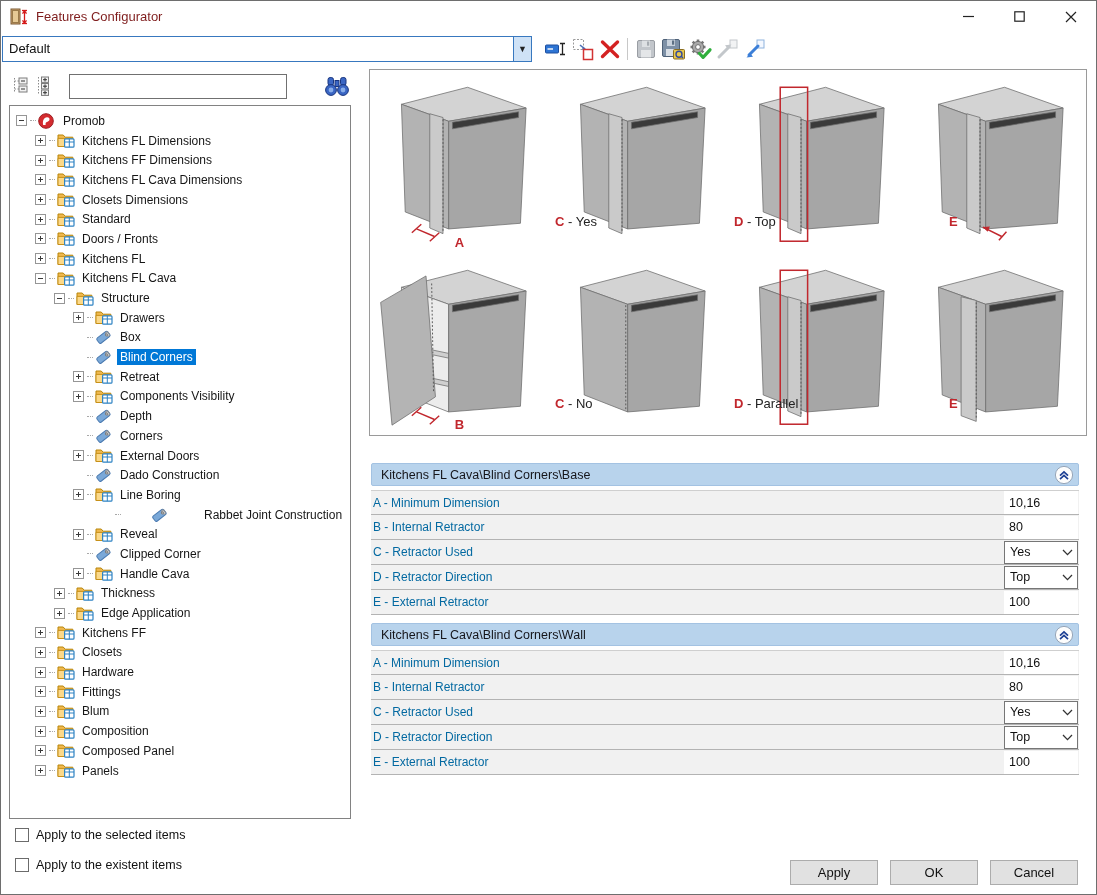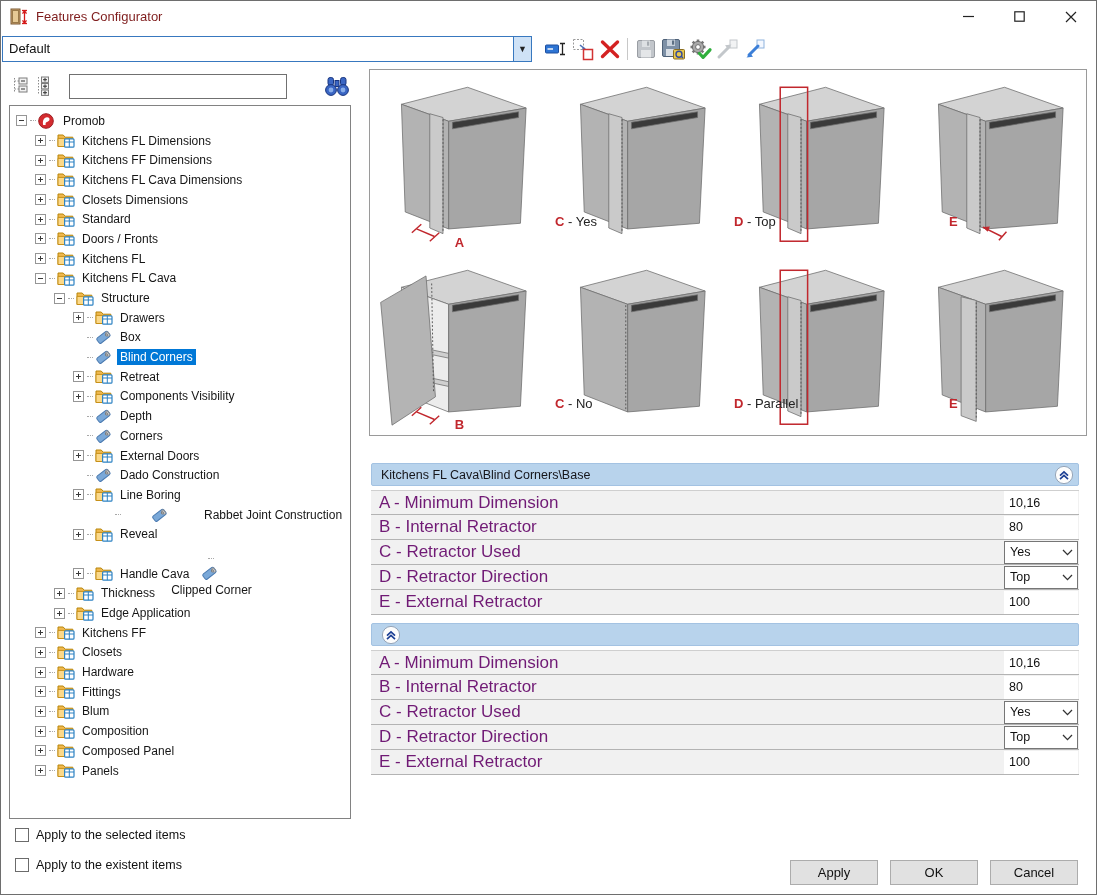--- a/index.html
+++ b/index.html
@@ -58,21 +58,21 @@
   .plabel.side { left:6px; bottom:24px; }
   .plabel.side2 { left:42px; bottom:24px; }
 
   
   .panel { position:absolute; left:370px; width:708px;margin-top:12px; }
   .phead { height:23px; background:#b8d3ec; border:1px solid #a3c2e2; border-radius:2px; display:flex; align-items:center; padding:0 4px 0 9px; }
   .phead .ptitle { flex:1; font-size:12.5px; color:#15151a; }
   .prows { margin-top:4px; }
   .prow { height:25px; display:flex; align-items:center; border-bottom:1px solid #b3b3b3; background:#f1f1f1; }
   .prow:first-child { border-top:1px solid #cfcfcf; }
-  .prow .plbl { flex:1; font-size:17px; color:#701a75; padding-left:8px; }
+  .prow .plbl { flex:1; font-size:12px; color:#0369a1; padding-left:2px; }
   .pval { width:74px; margin-right:1px; height:23px; background:#fff; font-size:12.5px; color:#111; display:flex; align-items:center; padding-left:5px; }
   .pval.select { border:1px solid #767676; justify-content:space-between; padding-right:4px; }
   .collapse-btn { width:20px; height:20px; }
 
   
   .btn { position:absolute; top:859px; width:88px; height:25px; background:#e1e1e1; border:1px solid #acacac; font-size:13px; color:#111; display:flex; align-items:center; justify-content:center; font-family:"Liberation Sans",sans-serif; }
 </style>
 </head>
 <body>
 
@@ -531,21 +531,21 @@
           <svg width="18" height="15" viewBox="0 0 18 15">
             <path d="M1,2 L6.2,2 L8.2,4.2 L15.8,4.2 L15.8,13.5 L1,13.5 Z" fill="#f0b94f" stroke="#b8860b"></path>
             <path d="M1,5.4 L15.8,5.4 L15.8,13.5 L1,13.5 Z" fill="#fbd98a" stroke="#c79018"></path>
             <rect x="7.6" y="5.8" width="9.4" height="8.4" rx="1" fill="#fff" stroke="#2e83c3" stroke-width="1.2"></rect>
             <line x1="7.6" y1="9" x2="17" y2="9" stroke="#2e83c3"></line>
             <line x1="12.3" y1="5.8" x2="12.3" y2="14.2" stroke="#2e83c3"></line>
           </svg>
         </span>
         <span class="tlabel">Reveal</span>
       </div>
-      <div class="trow" style="padding-left: 63px; flex-direction: column;">
+      <div class="trow" style="padding-left: 63px;">
         <span class="tspacer"></span>
         <span class="tstub"></span>
         <span class="ticon">
           <svg width="17" height="16" viewBox="0 0 17 16">
             <g transform="rotate(-38 8.5 8)">
               <rect x="1.5" y="5" width="13.5" height="6.4" rx="1.6" fill="#7aa8d8" stroke="#4a7ab0"></rect>
               <rect x="12.2" y="5.9" width="2.6" height="4.6" rx="1.2" fill="#d5d8db" stroke="#8b8f94"></rect>
               <circle cx="12.1" cy="8.2" r="1" fill="#f2f2f2" stroke="#777"></circle>
             </g>
           </svg>
@@ -862,20 +862,21 @@
         <div class="prow">
           <span class="plbl">E - External Retractor</span>
           <span class="pval">
             <span>100</span>
           </span>
         </div>
       </div>
     </div>
   <div class="panel" style="top:610px" id="panel1">
       <div class="phead">
+        <span class="ptitle">Kitchens FL Cava\Blind Corners\Wall</span>
         <span class="collapse-btn"><svg width="20" height="20" viewBox="0 0 20 20">
             <circle cx="10" cy="10" r="8.6" fill="#fdfdfd" stroke="#98a6b8"></circle>
             <g fill="none" stroke="#1c3f94" stroke-width="1.7">
               <path d="M6,10.6 L10,6.8 L14,10.6"></path>
               <path d="M6,14.2 L10,10.4 L14,14.2"></path>
             </g>
           </svg></span>
       </div>
       <div class="prows">
         <div class="prow">

